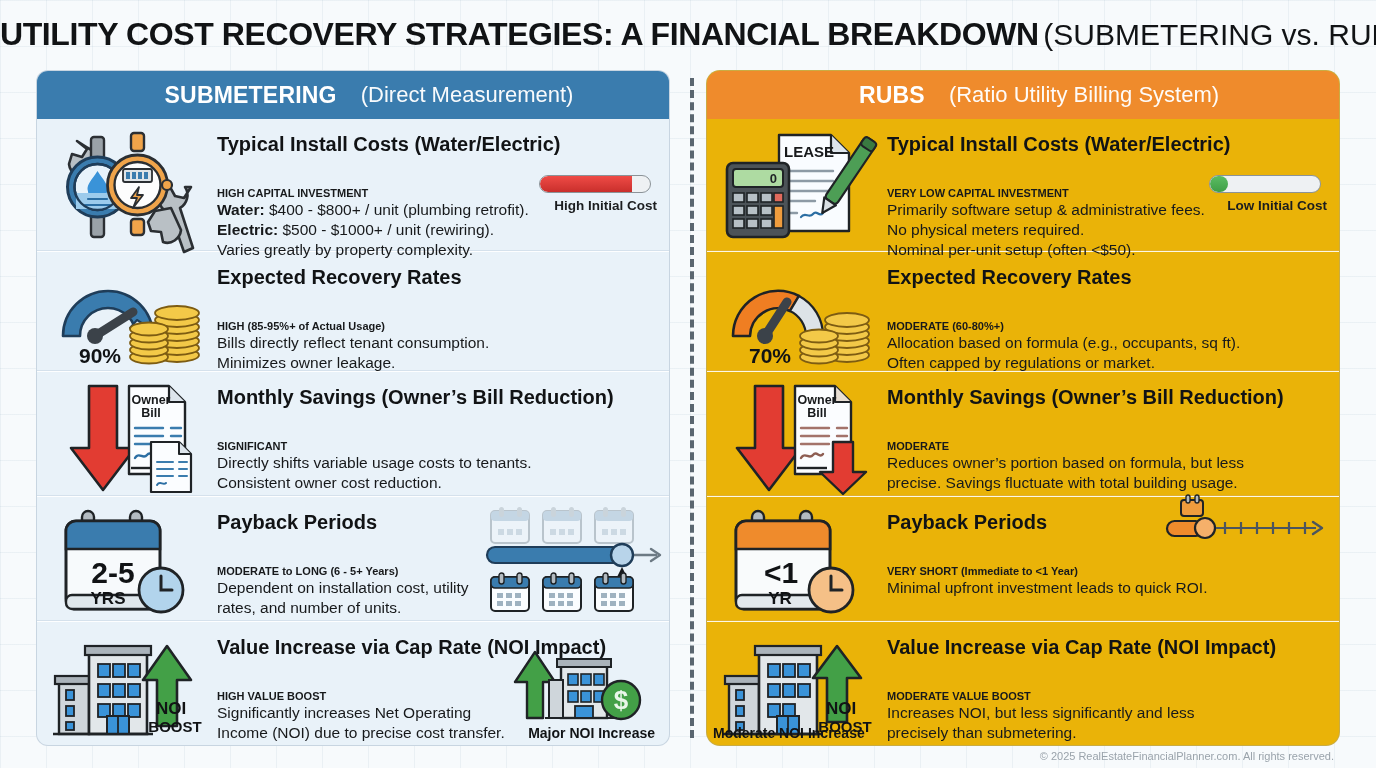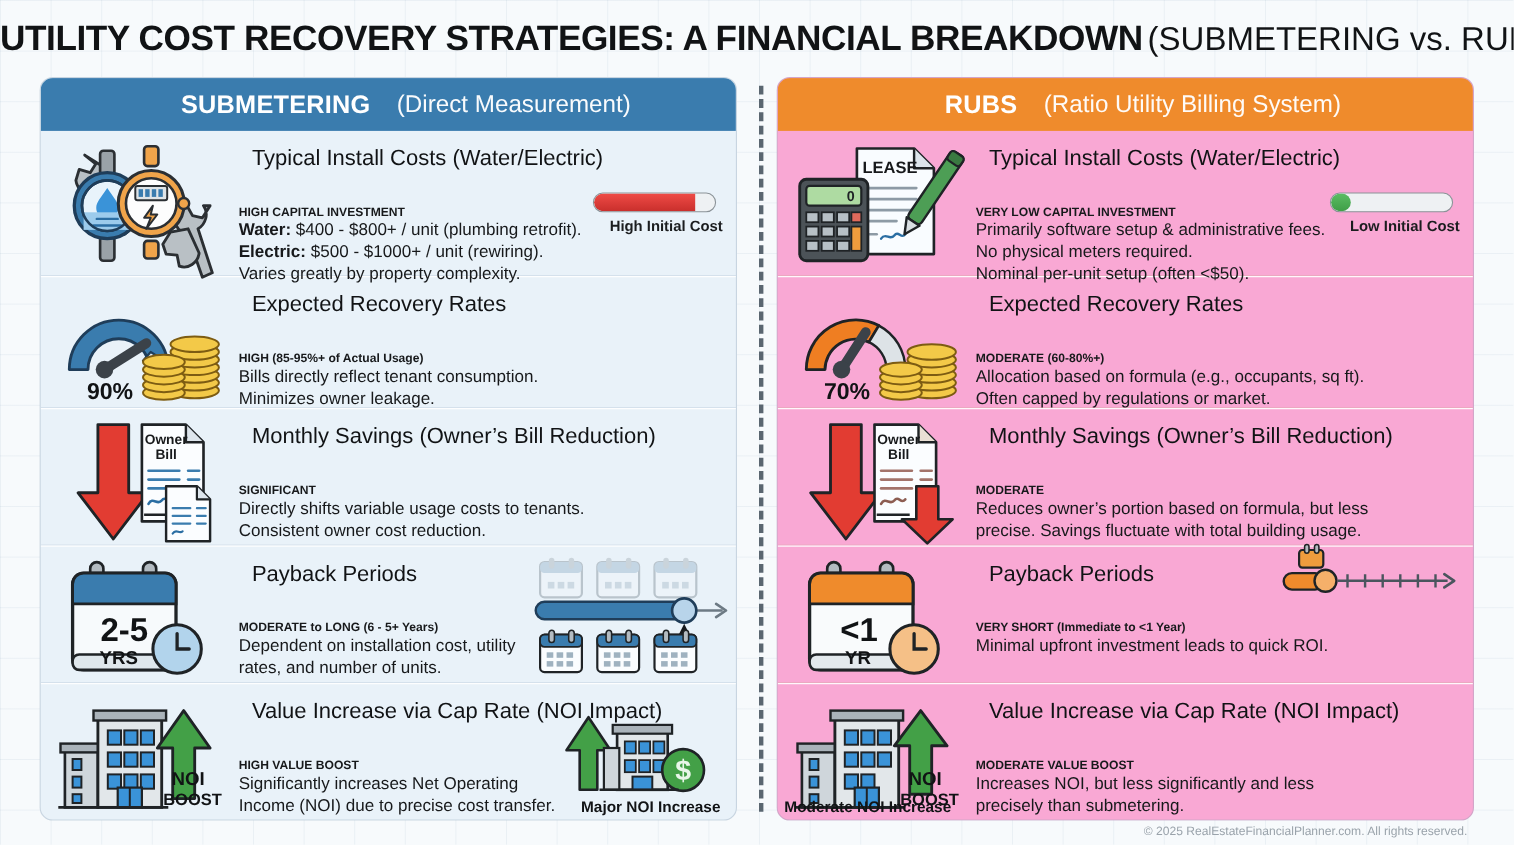--- a/index.html
+++ b/index.html
@@ -49,21 +49,21 @@
   .col {
     position: absolute;
     top: 70px;
     width: 634px;
     height: 676px;
     border-radius: 12px;
     overflow: hidden;
     border: 1px solid rgba(140,160,180,.35);
   }
   #col-sub  { left: 36px;  background: #e9f2f9; }
-  #col-rubs { left: 706px; background: #f9a8d4; }
+  #col-rubs { left: 706px; background: #eab308; border-radius: 14px; }
 
   .col-header {
     height: 48px;
     display: flex;
     align-items: center;
     justify-content: center;
     color: #ffffff;
     white-space: nowrap;
     padding-left: 32px;
   }
@@ -94,21 +94,21 @@
 
   .row-icon {
     flex: 0 0 172px;
     display: flex;
     align-items: flex-start;
     justify-content: center;
     position: relative;
   }
   .row-body { flex: 1 1 auto; padding-top: 6px; position: relative; }
 
-  .r-title   { font-size: 20px; font-weight: 400; color: #111315; line-height: 1.18; margin-bottom: 2px; margin-left: 12px; }
+  .r-title   { font-size: 20px; font-weight: 700; color: #111315; line-height: 1.18; margin-bottom: 2px; }
   .r-sub     { font-size: 11px; font-weight: 700; color: #17191b; line-height: 1.22; margin-top: 30px; }
   .r-line    { font-size: 15.5px; color: #17191b; line-height: 1.30; }
   .r-line b  { font-weight: 700; }
 
   .side-widget {
     position: absolute;
     right: 2px; top: 48px;
     width: 118px;
     text-align: right;
     font-weight: bold;

